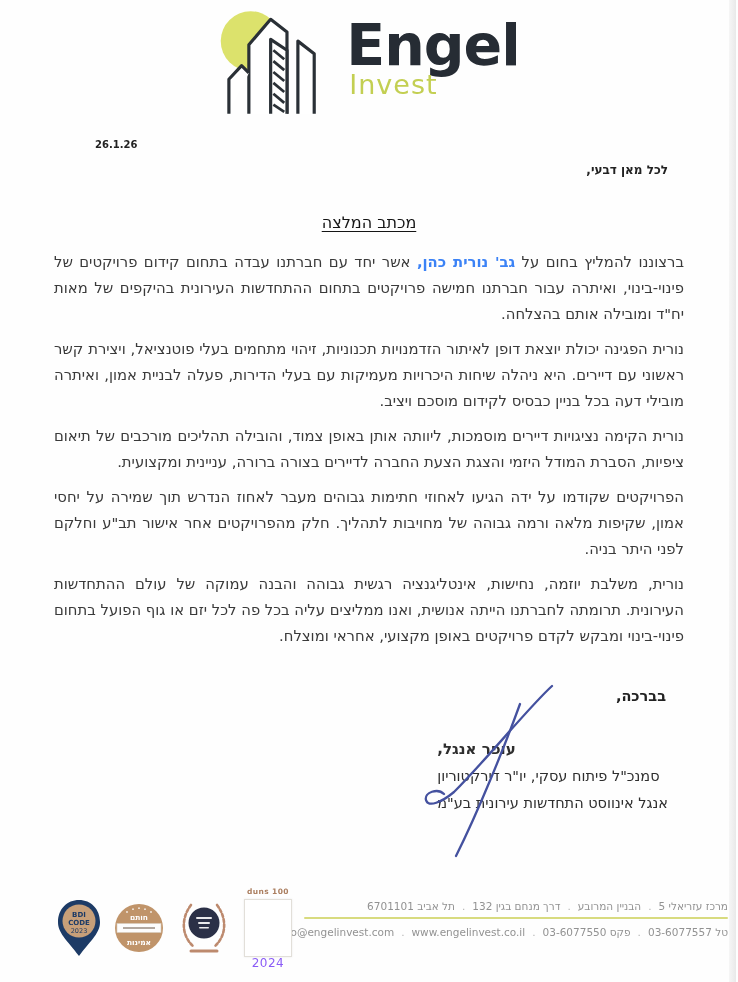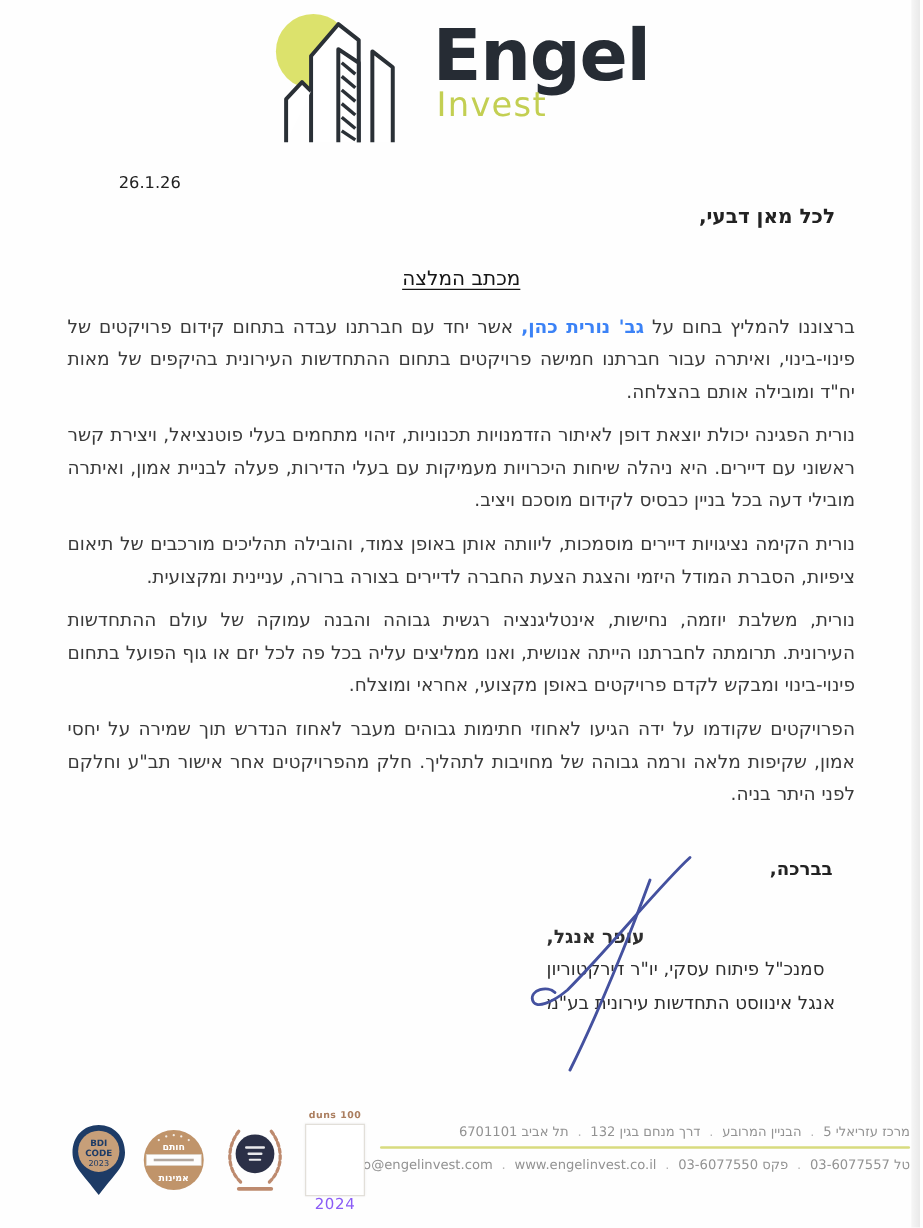--- a/index.html
+++ b/index.html
@@ -5,22 +5,22 @@
   html,body{margin:0;padding:0;}
   body{width:738px;height:982px;background:#ffffff;font-family:"DejaVu Sans",sans-serif;overflow:hidden;}
   .page{position:relative;width:738px;height:982px;background:#fefefe;}
   .edge-strip{position:absolute;top:0;right:2px;width:7px;height:100%;background:linear-gradient(90deg,#f6f6f6,#e9e9e9);}
   
   .logo{position:absolute;top:6px;left:0;width:100%;display:flex;justify-content:center;align-items:flex-start;gap:10px;}
   .logo-text{display:flex;flex-direction:column;padding-top:10px;}
   .logo-name{font-size:57px;font-weight:700;color:#262c34;line-height:58px;letter-spacing:-1px;}
   .logo-sub{font-size:27px;font-weight:400;color:#c3cf52;line-height:30px;margin-top:-4px;margin-left:3px;letter-spacing:1px;}
   
-  .date{position:absolute;left:95px;top:139px;font-size:13px;font-weight:400;color:#222;}
-  .recipient{position:absolute;right:70px;top:163px;font-size:16px;font-weight:700;color:#222;direction:rtl;}
+  .date{position:absolute;left:95px;top:139px;font-size:10px;font-weight:700;color:#222;}
+  .recipient{position:absolute;right:70px;top:163px;font-size:12px;font-weight:700;color:#222;direction:rtl;}
   .title{position:absolute;top:213px;left:0;width:100%;text-align:center;font-size:16px;font-weight:400;color:#151515;text-decoration:underline;text-underline-offset:3px;direction:rtl;}
   
   .body-text{position:absolute;top:249px;left:54px;right:54px;direction:rtl;text-align:justify;text-align-last:right;font-size:14.8px;line-height:26px;color:#3a3a3a;}
   .body-text p{margin:0 0 9px 0;}
   .body-text b{color:#3b82f6;}
   
   .closing{position:absolute;right:72px;top:688px;font-size:14.5px;font-weight:700;color:#222;direction:rtl;}
   .signature{position:absolute;left:402px;top:680px;z-index:2;}
   .signer{position:absolute;right:70px;top:736px;direction:rtl;text-align:left;color:#2e2e2e;}
   .signer .s-name{font-size:15px;font-weight:700;line-height:27px;}
@@ -67,22 +67,22 @@
   </div>
 
   <div class="date">26.1.26</div>
   <div class="recipient">לכל מאן דבעי,</div>
   <div class="title">מכתב המלצה</div>
 
   <div class="body-text">
     <p><span>ברצוננו להמליץ בחום על </span><b>גב' נורית כהן,</b><span> אשר יחד עם חברתנו עבדה בתחום קידום פרויקטים של פינוי-בינוי, ואיתרה עבור חברתנו חמישה פרויקטים בתחום ההתחדשות העירונית בהיקפים של מאות יח"ד ומובילה אותם בהצלחה.</span></p>
     <p>נורית הפגינה יכולת יוצאת דופן לאיתור הזדמנויות תכנוניות, זיהוי מתחמים בעלי פוטנציאל, ויצירת קשר ראשוני עם דיירים. היא ניהלה שיחות היכרויות מעמיקות עם בעלי הדירות, פעלה לבניית אמון, ואיתרה מובילי דעה בכל בניין כבסיס לקידום מוסכם ויציב.</p>
     <p>נורית הקימה נציגויות דיירים מוסמכות, ליוותה אותן באופן צמוד, והובילה תהליכים מורכבים של תיאום ציפיות, הסברת המודל היזמי והצגת הצעת החברה לדיירים בצורה ברורה, עניינית ומקצועית.</p>
+    <p>הפרויקטים שקודמו על ידה הגיעו לאחוזי חתימות גבוהים מעבר לאחוז הנדרש תוך שמירה על יחסי אמון, שקיפות מלאה ורמה גבוהה של מחויבות לתהליך. חלק מהפרויקטים אחר אישור תב"ע וחלקם לפני היתר בניה.</p>
     <p>נורית, משלבת יוזמה, נחישות, אינטליגנציה רגשית גבוהה והבנה עמוקה של עולם ההתחדשות העירונית. תרומתה לחברתנו הייתה אנושית, ואנו ממליצים עליה בכל פה לכל יזם או גוף הפועל בתחום פינוי-בינוי ומבקש לקדם פרויקטים באופן מקצועי, אחראי ומוצלח.</p>
-    <p>הפרויקטים שקודמו על ידה הגיעו לאחוזי חתימות גבוהים מעבר לאחוז הנדרש תוך שמירה על יחסי אמון, שקיפות מלאה ורמה גבוהה של מחויבות לתהליך. חלק מהפרויקטים אחר אישור תב"ע וחלקם לפני היתר בניה.</p>
   </div>
 
   <div class="closing">בברכה,</div>
 
   <div class="signature">
     <svg width="172" height="186" viewBox="0 0 172 186">
       <g fill="none" stroke="#44519f" stroke-width="2.3" stroke-linecap="round">
         <path d="M150 6 C126 28 86 78 52 112 C40 122 26 128 24 120 C22 112 36 108 42 114"></path>
         <path d="M118 24 C102 68 76 132 54 176"></path>
       </g>

